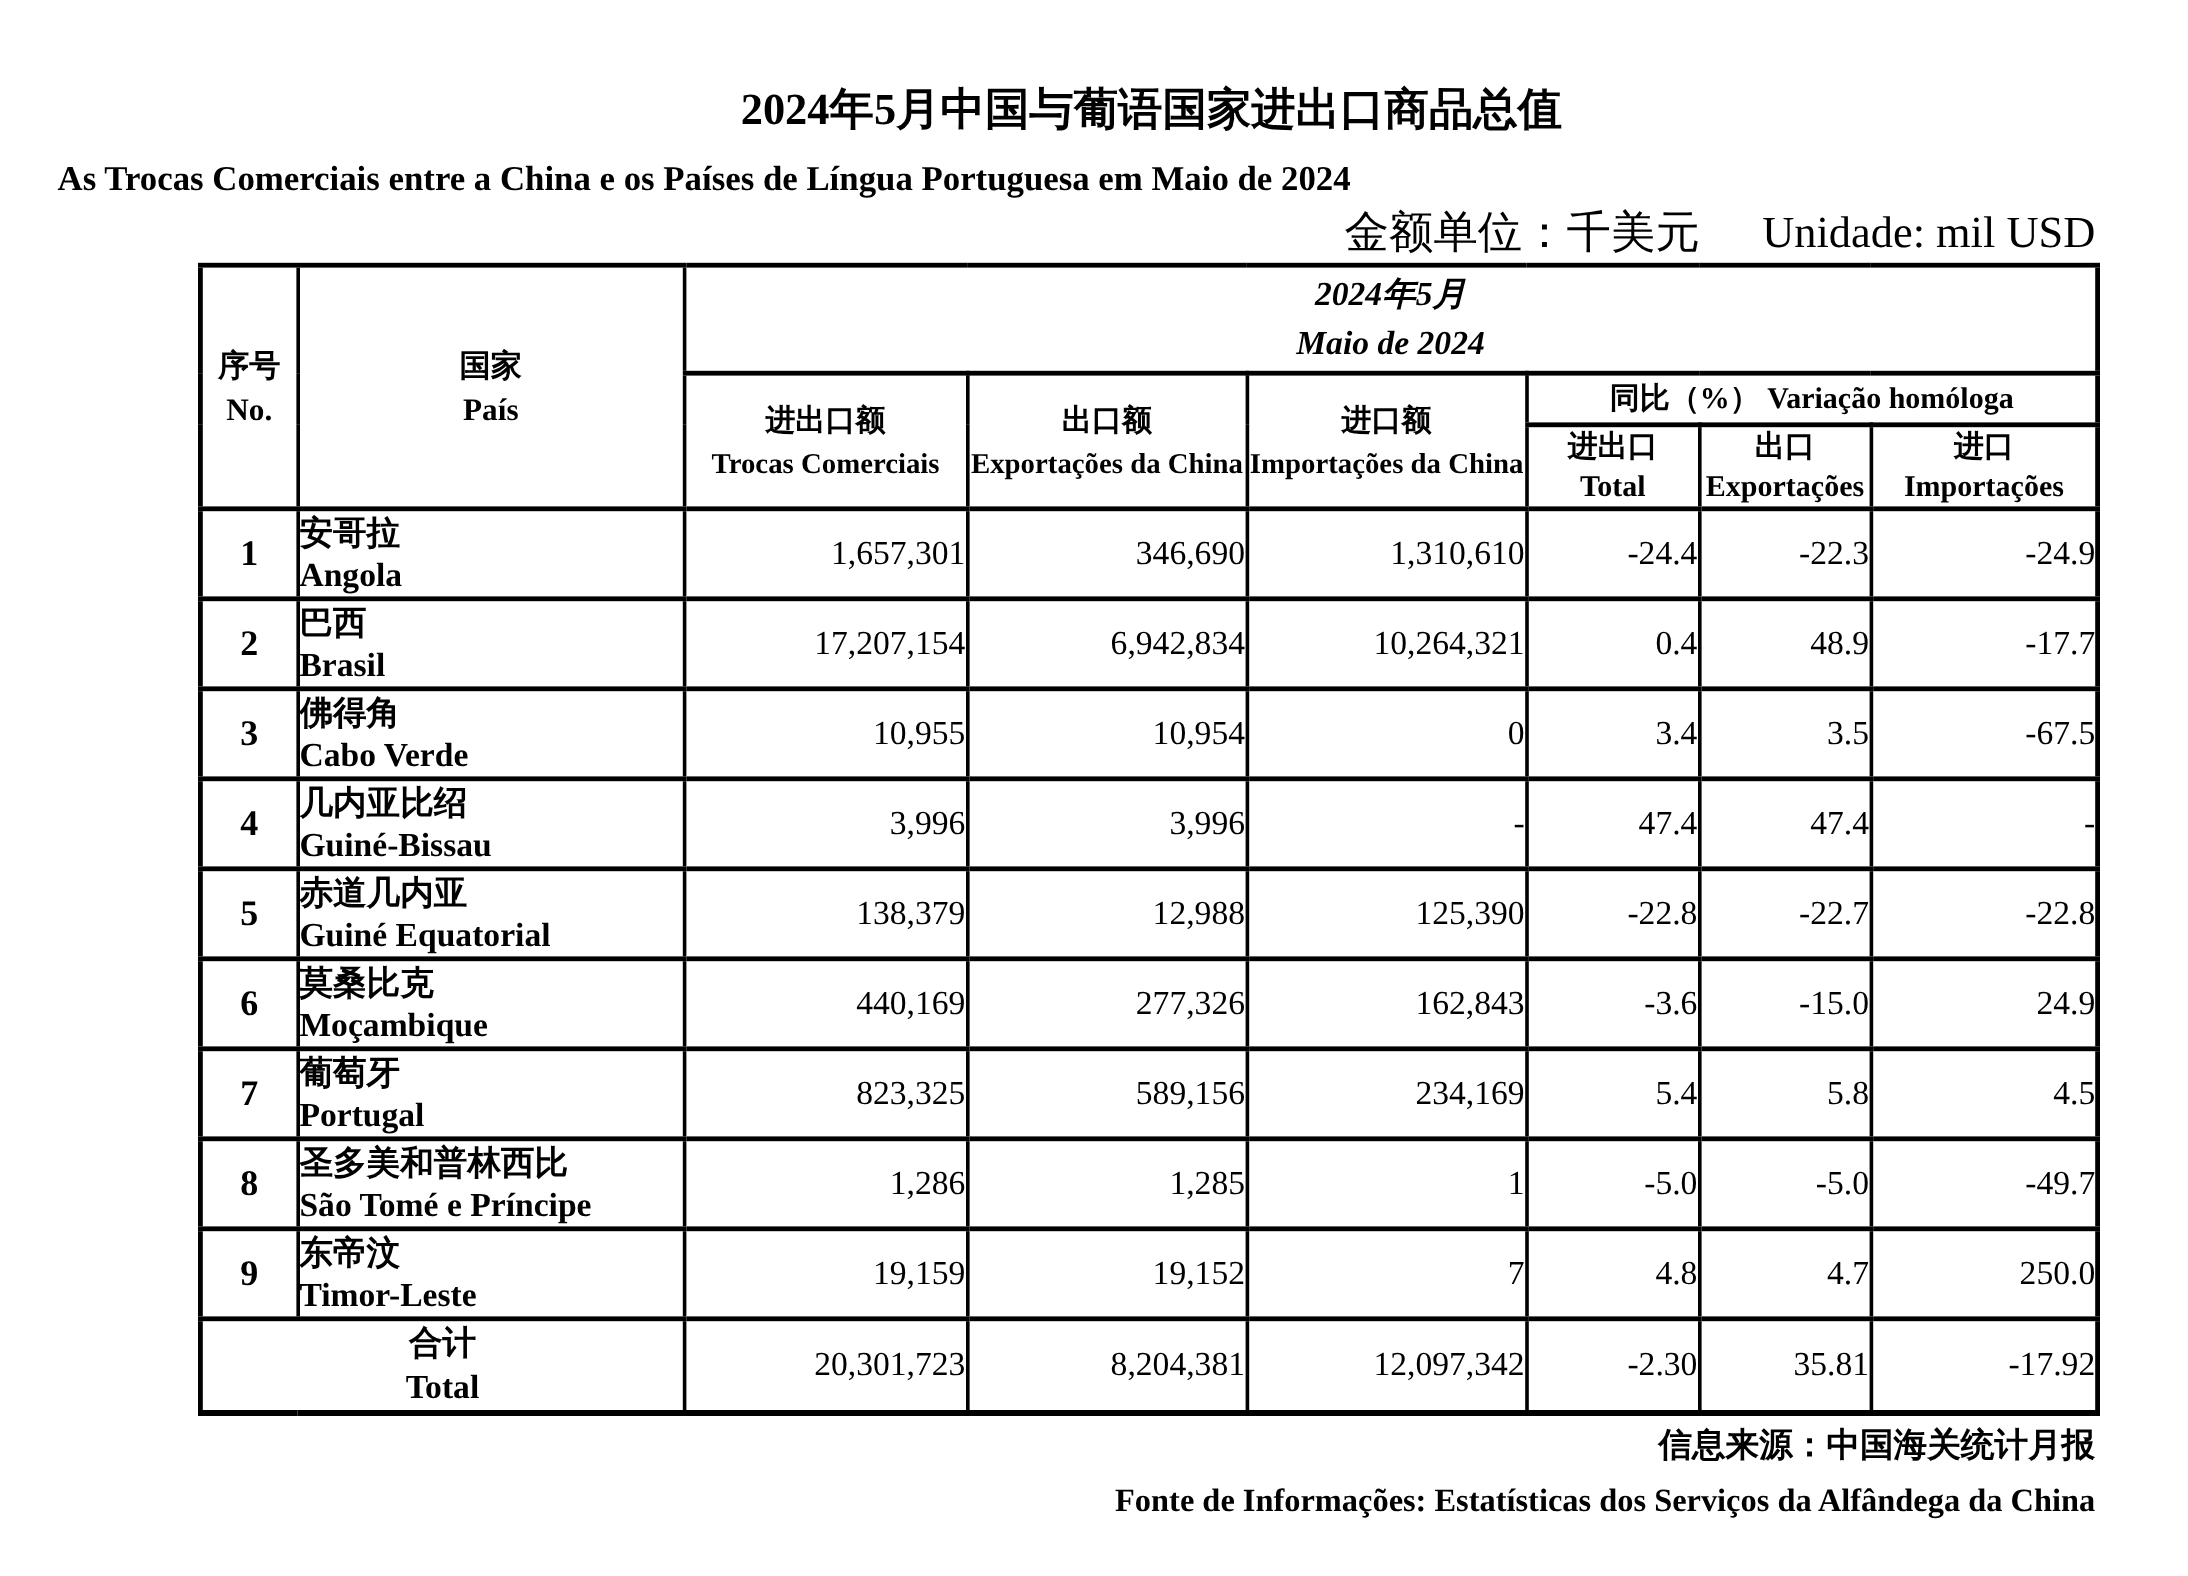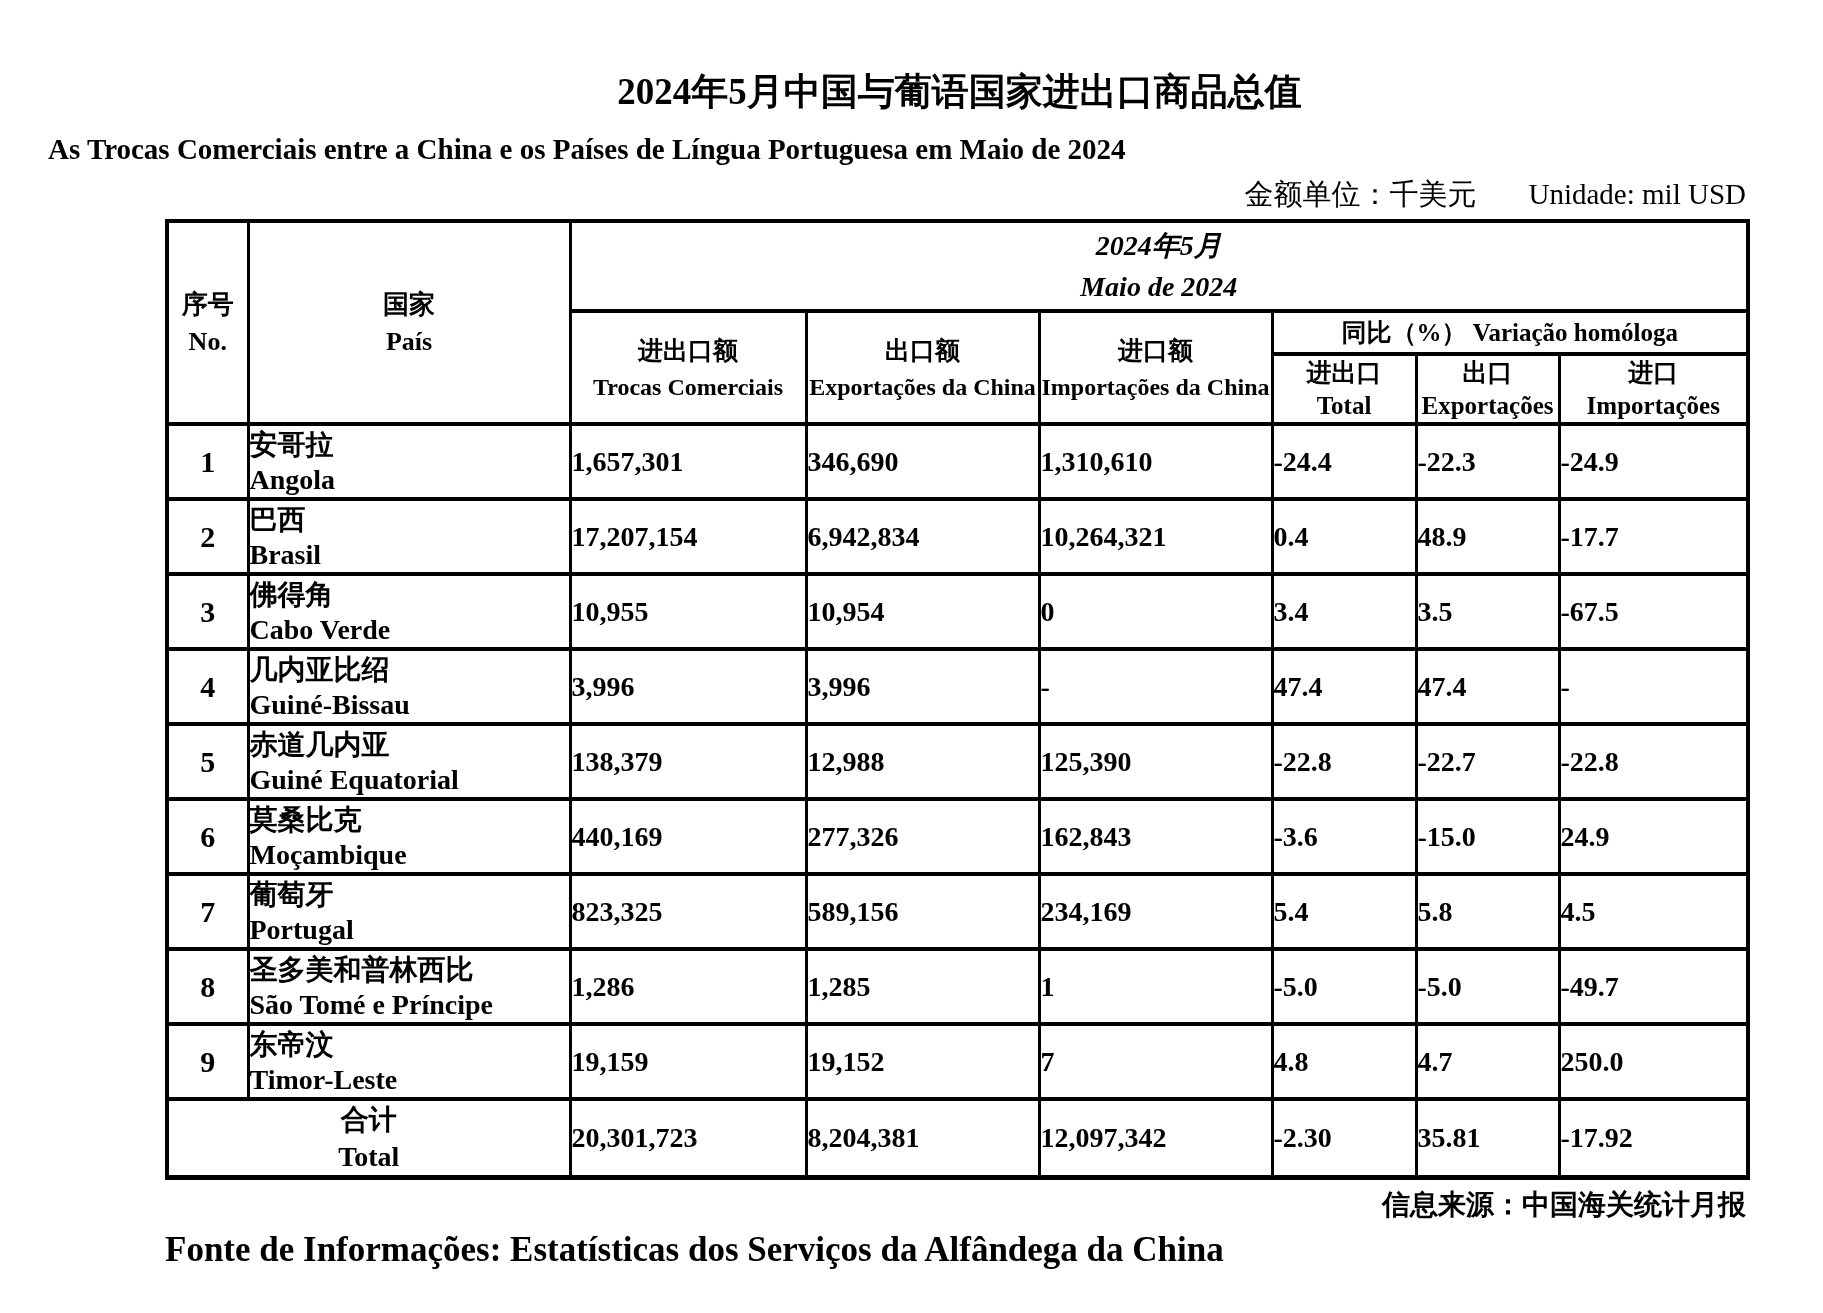--- a/index.html
+++ b/index.html
@@ -13,21 +13,21 @@
   .title-zh {
     margin:70px 0 0 0; text-align:center;
     font-size:37px; font-weight:bold; line-height:1.2;
   }
   .title-pt {
     margin:18px 0 0 0; text-align:left;
     font-size:29px; font-weight:bold; line-height:1.2;
   }
   .unit-line {
     width:1581px; margin:10px 0 0 117px;
-    text-align:right; font-size:29px; font-weight:normal; line-height:35px;
+    text-align:right; font-size:37px; font-weight:normal; line-height:35px;
   }
   .unit-line .gap { display:inline-block; width:52px; }
   table.trade {
     border-collapse:collapse; table-layout:fixed;
     width:1581px; margin:7px 0 0 117px;
     border:4px solid #000; border-bottom-width:5px;
   }
   .trade th, .trade td {
     border:3px solid #000; border-top-width:4px; border-bottom-width:4px;
     padding:0; vertical-align:middle; overflow:hidden;
@@ -43,30 +43,30 @@
   .h-country { text-align:left; padding-left:12px;margin-left:33px; }
   .h-country .zh, .h-country .pt { font-size:26px; line-height:37px; }
   .h-period .zh, .h-period .pt { font-size:28px; line-height:41px;font-style:italic; }
   .h-amount .zh { font-size:25px; line-height:38px; }
   .h-amount .pt { font-size:24px; line-height:34px; }
   .h-yoy { font-size:25px; line-height:38px; }
   .h-sub .zh, .h-sub .pt { font-size:25px; line-height:33px; }
   .c-no { text-align:center; font-size:30px; font-weight:bold; }
   .c-country { text-align:left; padding-left:12px; font-weight:bold; }
   .c-country .zh, .c-country .pt { font-size:28px; line-height:35px; }
-  .c-num { text-align:left; padding-right:16px; font-size:28px; font-weight:bold; }
+  .c-num { text-align:right; padding-right:16px; font-size:28px; font-weight:normal; }
   .c-total-label { text-align:center; font-weight:bold; }
   .c-total-label .zh, .c-total-label .pt { font-size:28px; line-height:37px; }
   .footer-zh {
     width:1581px; margin:6px 0 0 117px; text-align:right;
     font-size:28px; font-weight:bold; line-height:38px;
   }
   .footer-pt {
-    width:1581px; margin:8px 0 0 117px; text-align:left;
-    font-size:35px; font-weight:bold; line-height:36px;
+    width:1581px; margin:8px 0 0 117px; text-align:right;
+    font-size:27px; font-weight:bold; line-height:36px;
   }
 </style>
 </head>
 <body>
 
 <div class="page">
 
   <div class="title-zh">2024年5月中国与葡语国家进出口商品总值</div>
   <div class="title-pt">As Trocas Comerciais entre a China e os Países de Língua Portuguesa em Maio de 2024</div>
 

